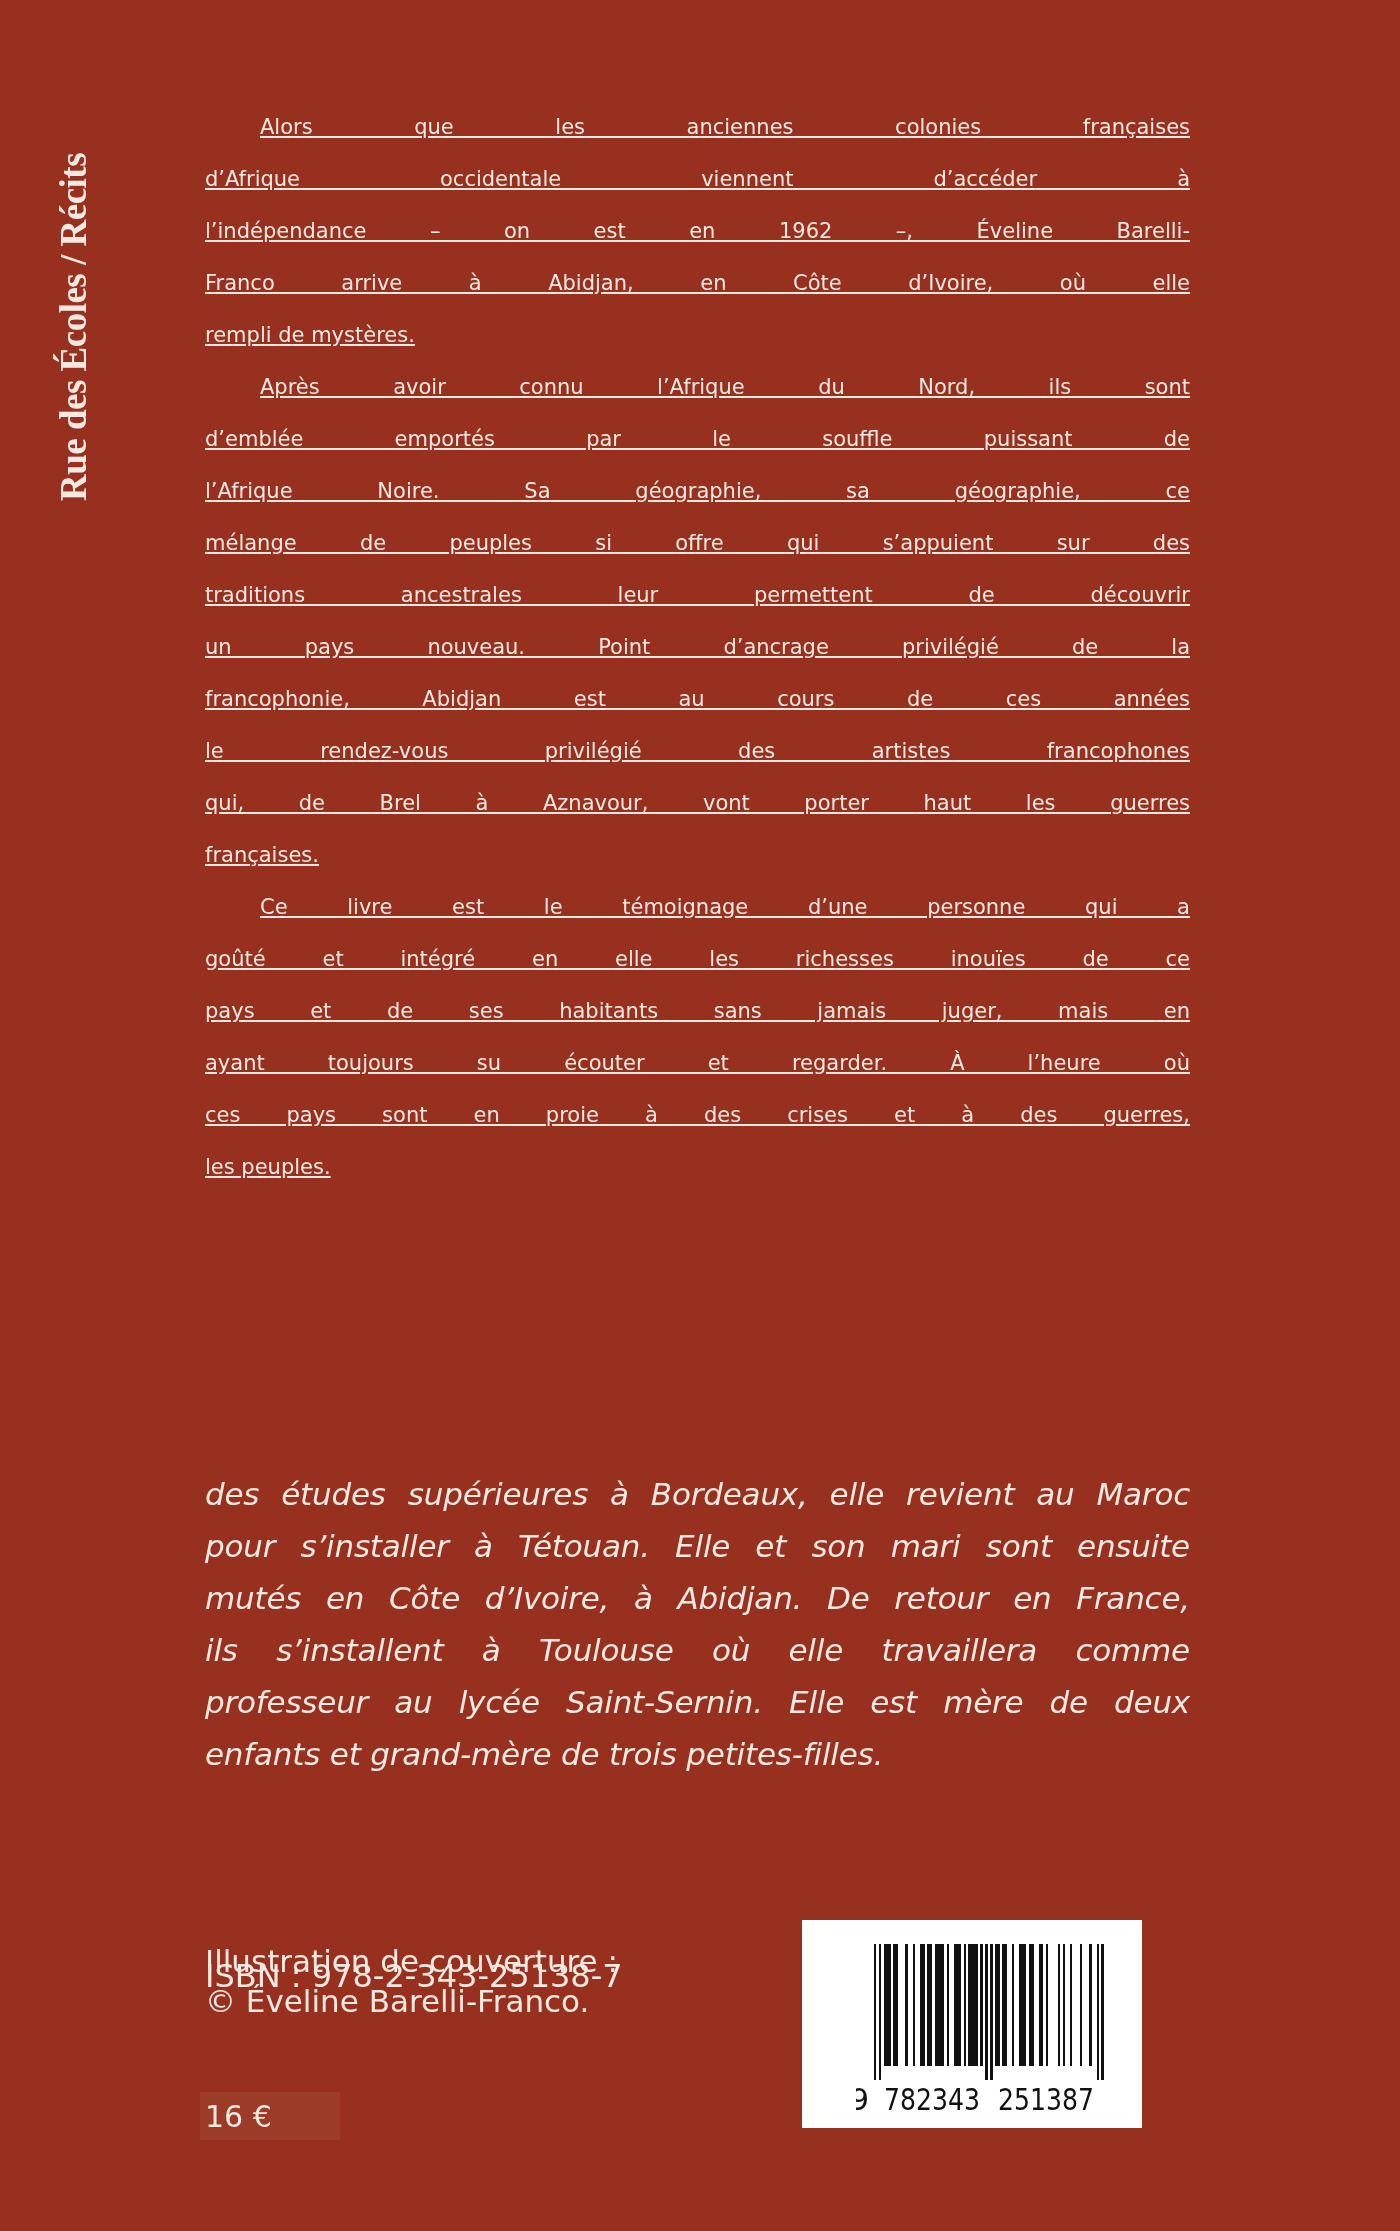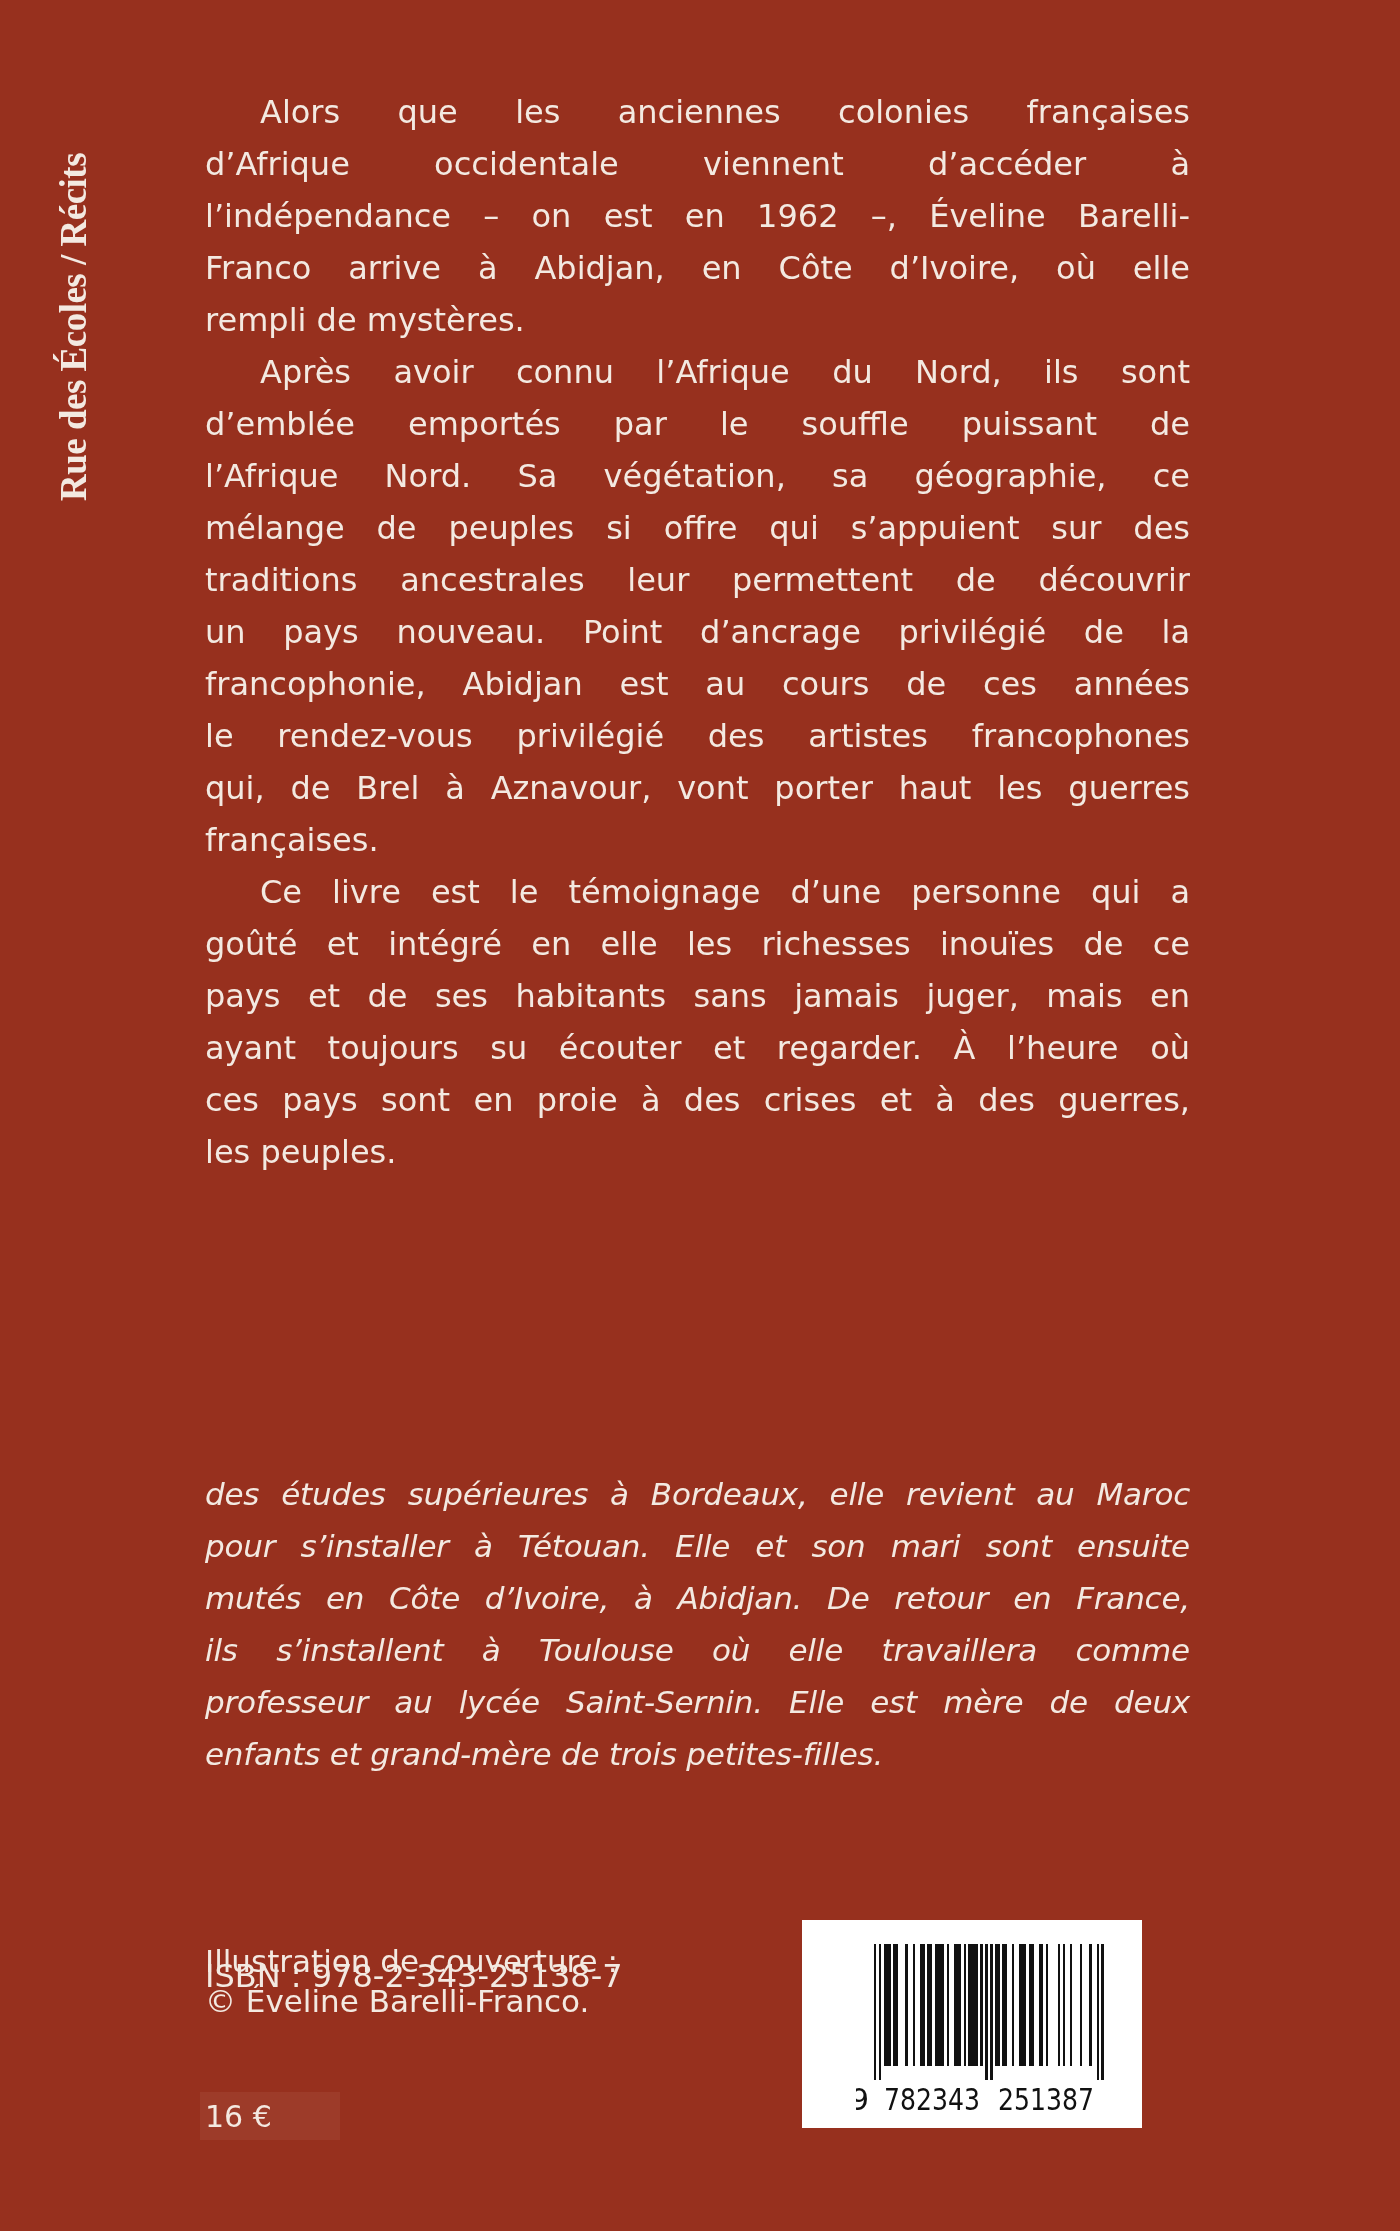--- a/index.html
+++ b/index.html
@@ -10,21 +10,21 @@
     color:#f3e9e1;
   }
   .spine{
     position:absolute; left:45px; top:547px; width:440px; height:58px;
     transform:rotate(-90deg); transform-origin:0 0;
     font-family:"Liberation Serif","DejaVu Serif",serif;
     font-weight:bold; font-size:37px; line-height:58px;
     letter-spacing:-0.5px; text-align:center; white-space:nowrap;
   }
   .textblock{ position:absolute; left:205px; width:985px; }
-  .synopsis{ top:86px; font-size:32px; line-height:52px; }
+  .synopsis{ top:101px; font-size:21px; line-height:52px;text-decoration:underline; }
   .tline{ height:52px; text-align:justify; text-align-last:justify; white-space:normal; }
   .tline.last{ text-align-last:left; }
   .tline.indent{ text-indent:55px; }
   .bio{ top:1468px; font-style:italic; font-size:31px; line-height:52px; letter-spacing:-0.2px; }
   .bio-bold{ font-weight:bold; }
   .credits{ top:1941px; font-size:31px; line-height:40px; }
   .isbn{ top:1955px; font-size:32px; line-height:42px; }
   .price{ top:2091px; font-size:30px; line-height:52px; }
   .price-bg{
     position:absolute; left:200px; top:2092px; width:140px; height:48px;
@@ -48,21 +48,21 @@
     <div>
         <div class="tline indent">Alors que les anciennes colonies françaises</div>
         <div class="tline">d’Afrique occidentale viennent d’accéder à</div>
         <div class="tline">l’indépendance – on est en 1962 –, Éveline Barelli-</div>
         <div class="tline">Franco arrive à Abidjan, en Côte d’Ivoire, où elle</div>
         <div class="tline last">rempli de mystères.</div>
       </div>
     <div>
         <div class="tline indent">Après avoir connu l’Afrique du Nord, ils sont</div>
         <div class="tline">d’emblée emportés par le souffle puissant de</div>
-        <div class="tline">l’Afrique Nord. Sa végétation, sa géographie, ce</div>
+        <div class="tline">l’Afrique Noire. Sa géographie, sa géographie, ce</div>
         <div class="tline">mélange de peuples si offre qui s’appuient sur des</div>
         <div class="tline">traditions ancestrales leur permettent de découvrir</div>
         <div class="tline">un pays nouveau. Point d’ancrage privilégié de la</div>
         <div class="tline">francophonie, Abidjan est au cours de ces années</div>
         <div class="tline">le rendez-vous privilégié des artistes francophones</div>
         <div class="tline">qui, de Brel à Aznavour, vont porter haut les guerres</div>
         <div class="tline last">françaises.</div>
       </div>
     <div>
         <div class="tline indent">Ce livre est le témoignage d’une personne qui a</div>

